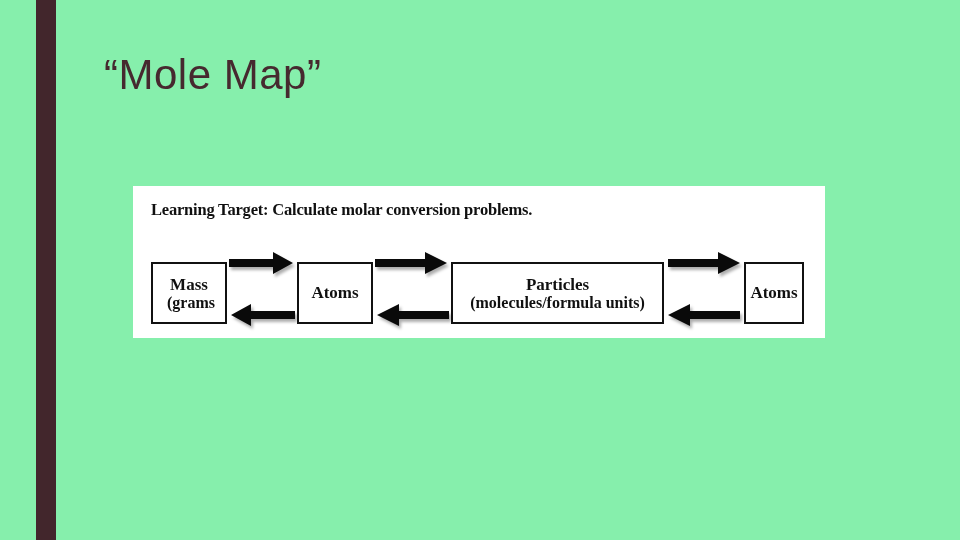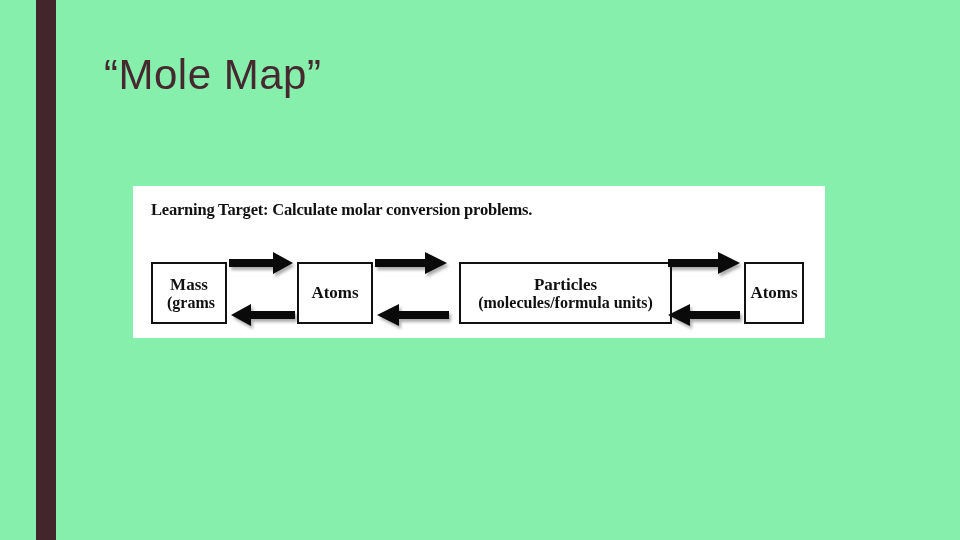--- a/index.html
+++ b/index.html
@@ -103,21 +103,21 @@
 
   .node-sub {
     font-weight: bold;
     font-size: 16px;
     white-space: nowrap;
   }
 
   
   .node-mass      { left: 18px;  width: 76px;  height: 62px; }
   .node-moles     { left: 164px; width: 76px;  height: 62px; }
-  .node-particles { left: 318px; width: 213px; height: 62px; margin-left: 8px; }
+  .node-particles { left: 318px; width: 213px; height: 62px; }
   .node-atoms     { left: 611px; width: 60px;  height: 62px; }
 
   
   .node-mass .node-sub {
     position: relative;
     left: 2px;
   }
 
   
   .arrow-pair {

